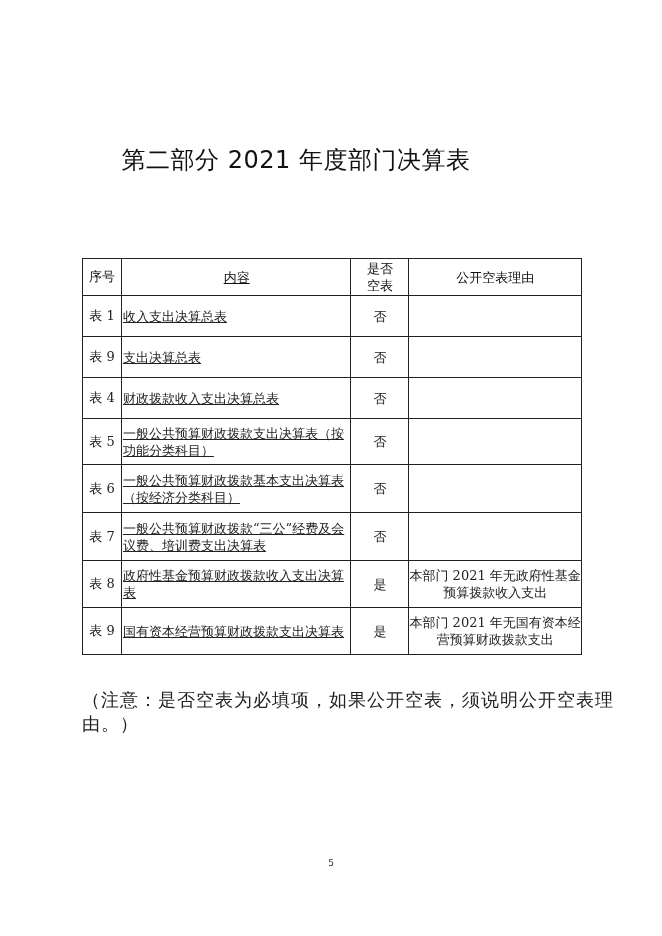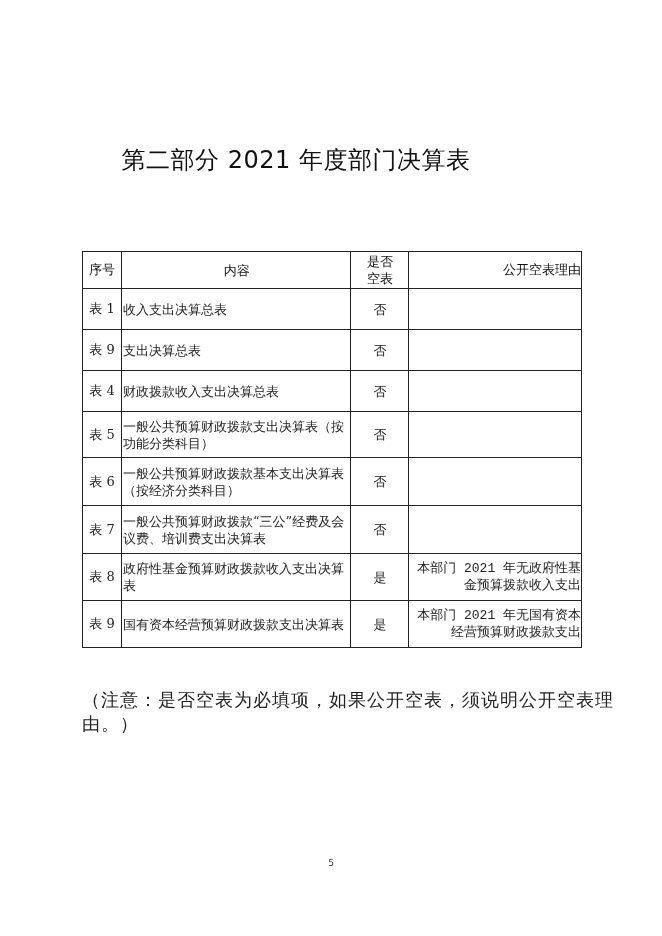--- a/index.html
+++ b/index.html
@@ -3,30 +3,30 @@
 <meta charset="utf-8">
 <style>
   html, body { margin: 0; padding: 0; background: #ffffff; }
   body { width: 662px; height: 936px; position: relative; overflow: hidden; }
   .title {
     position: absolute; left: 0; width: 592px; top: 144px;
     text-align: center; font-family: "DejaVu Sans", sans-serif;
     font-size: 24px; color: #111; letter-spacing: 0.5px;
   }
   table {
-    position: absolute; left: 82px; top: 251px;
+    position: absolute; left: 82px; top: 258px;
     border-collapse: collapse; width: 500px;
     font-family: "DejaVu Serif", serif; font-size: 13px; color: #222;
   }
   td, th { border: 1.3px solid #222; padding: 0; }
   th { font-family: "DejaVu Sans", sans-serif; font-weight: normal; font-size: 13px; color: #111; }
   .c1 { width: 38px; text-align: center; }
-  .c2 { width: 228px; text-align: left; padding-left: 1px; line-height: 17px; }
+  .c2 { width: 228px; text-align: left; padding-left: 1px; line-height: 17px; text-decoration: underline; }
   .c3 { width: 57px; text-align: center; line-height: 17px; }
-  .c4 { width: 172px; text-align: right; line-height: 17px; font-family: Liberation Mono, monospace; }
+  .c4 { width: 172px; text-align: center; line-height: 17px; }
   .note {
     position: absolute; left: 82px; top: 688px;
     font-family: "DejaVu Serif", serif; font-size: 18px; color: #222; letter-spacing: 1px;
   }
   .page-num {
     position: absolute; left: 0; width: 662px; top: 858px; text-align: center;
     font-family: "DejaVu Sans", sans-serif; font-size: 9px; color: #333;
   }
 </style>
 </head>

